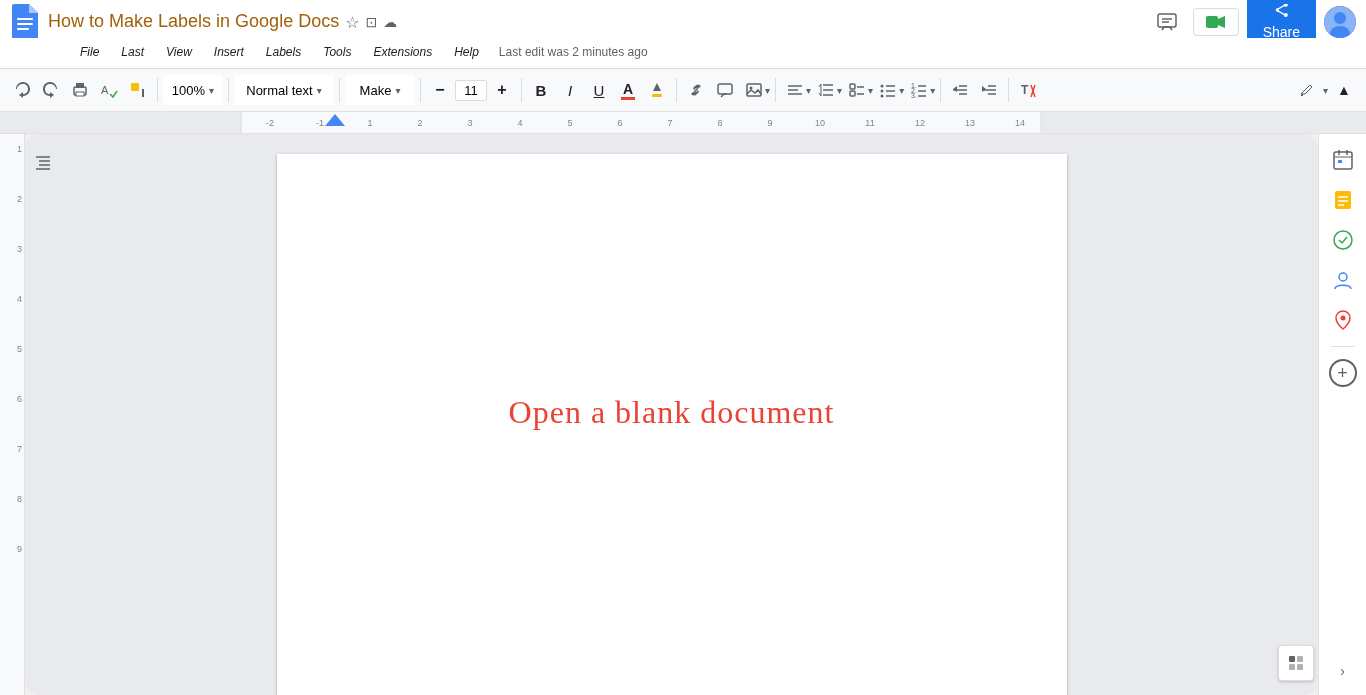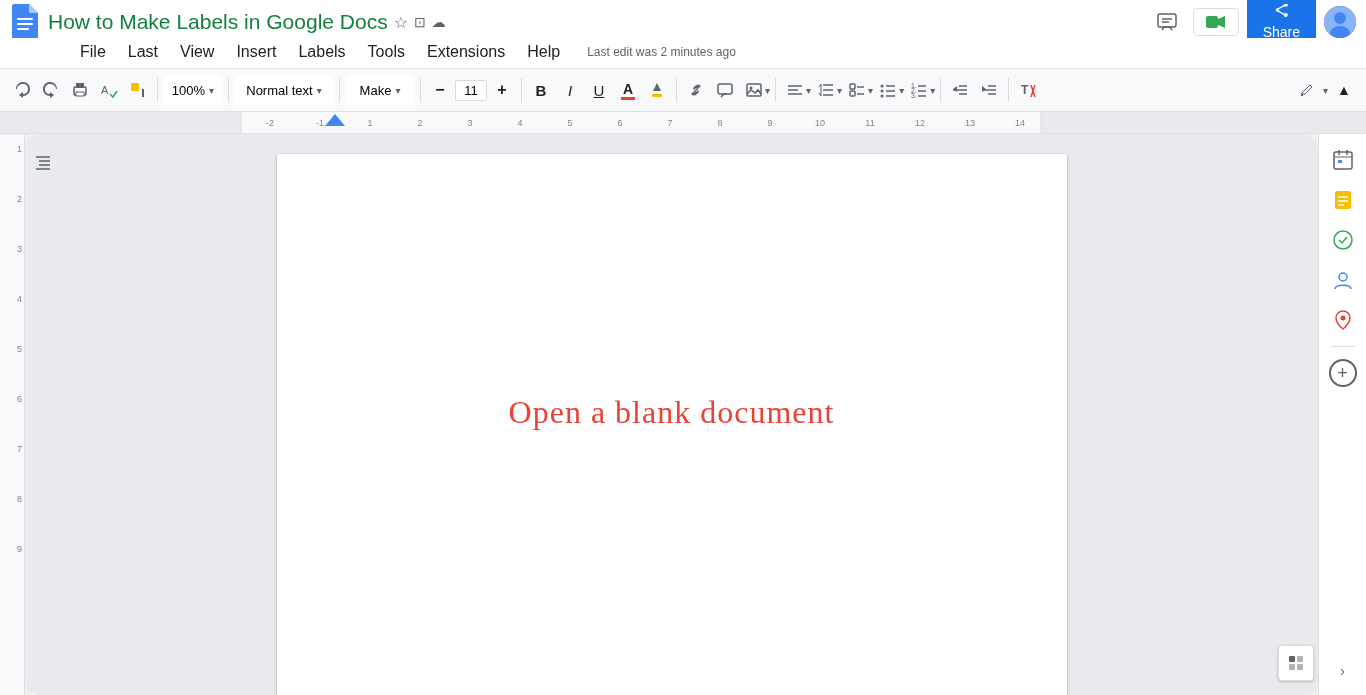--- a/index.html
+++ b/index.html
@@ -15,21 +15,21 @@
     #right-controls { display: flex; align-items: center; gap: 8px; margin-left: auto; }
     #chat-icon-btn { font-size: 20px; color: #5f6368; background: none; border: none; cursor: pointer; width: 36px; height: 36px; display: flex; align-items: center; justify-content: center; border-radius: 50%; }
     #share-btn { background: #1a73e8; color: #fff; border: none; border-radius: 4px; padding: 8px 16px; font-size: 14px; cursor: pointer; font-weight: 500; display: flex; align-items: center; gap: 6px; }
     #user-avatar { width: 32px; height: 32px; border-radius: 50%; background: #5f6368; overflow: hidden; display: flex; align-items: center; justify-content: center; cursor: pointer; }
 
     
     #menu-bar {
       display: flex; align-items: center; background: #fff; padding: 2px 10px 4px 70px;
       height: 30px; gap: 2px;
     }
-    .menu-item { font-size: 16px; color: #202124; padding: 4px 10px; cursor: pointer; border-radius: 4px; white-space: nowrap; }
+    .menu-item { font-size: 12px; color: #202124; padding: 4px 10px; cursor: pointer; border-radius: 4px; white-space: nowrap; font-style: italic; }
     #last-edit { font-size: 12px; color: #5f6368; margin-left: 10px; }
 
     
     #toolbar {
       display: flex; align-items: center; background: #f8f9fa; padding: 4px 8px;
       height: 44px; gap: 2px; border-top: 1px solid #e0e0e0; border-bottom: 1px solid #e0e0e0; flex-wrap: nowrap;
     }
     .tb-btn { background: none; border: none; cursor: pointer; padding: 4px 5px; border-radius: 4px; font-size: 14px; color: #202124; display: flex; align-items: center; justify-content: center; height: 30px; min-width: 28px; }
     .tb-divider { width: 1px; height: 24px; background: #dadce0; margin: 0 4px; }
     .tb-select { background: #fff; border: 1px solid transparent; border-radius: 4px; font-size: 13px; padding: 4px 6px; cursor: pointer; height: 30px; display: flex; align-items: center; gap: 4px; white-space: nowrap; justify-content: center; }
@@ -80,21 +80,21 @@
       <path d="M4,0 L19,0 L28,9 L28,34 Q28,36 26,36 L4,36 Q2,36 2,34 L2,2 Q2,0 4,0 Z" fill="#4285f4"></path>
       <path d="M19,0 L19,9 L28,9 Z" fill="#a8c7fa"></path>
       <rect x="7" y="14" width="16" height="2" rx="1" fill="white"></rect>
       <rect x="7" y="19" width="16" height="2" rx="1" fill="white"></rect>
       <rect x="7" y="24" width="12" height="2" rx="1" fill="white"></rect>
     </svg>
   </div>
 
   <div id="title-area">
     <div style="display:flex;align-items:center;gap:6px;">
-      <span id="doc-title" style="font-size:21px;color:#15803d;cursor:pointer;">How to Make Labels in Google Docs</span>
+      <span id="doc-title" style="font-size:18px;color:#a16207;cursor:pointer;">How to Make Labels in Google Docs</span>
       <span style="color:#5f6368;font-size:16px;cursor:pointer;">☆</span>
       <span style="color:#5f6368;font-size:14px;cursor:pointer;">⊡</span>
       <span style="color:#5f6368;font-size:14px;cursor:pointer;">☁</span>
     </div>
   </div>
 
   <div id="right-controls" style="display:flex;align-items:center;gap:8px;margin-left:auto;">
 
     <button id="chat-icon-btn" style="background:none;border:none;cursor:pointer;width:36px;height:36px;display:flex;align-items:center;justify-content:center;border-radius:50%;font-size:20px;color:#5f6368;">
       <svg width="22" height="22" viewBox="0 0 22 22" fill="none">
@@ -131,21 +131,21 @@
 
 <div id="menu-bar" style="display:flex;align-items:center;background:#fff;padding:2px 10px 4px 70px;height:30px;gap:2px;">
   <span class="menu-item">File</span>
   <span class="menu-item">Last</span>
   <span class="menu-item">View</span>
   <span class="menu-item">Insert</span>
   <span class="menu-item">Labels</span>
   <span class="menu-item">Tools</span>
   <span class="menu-item">Extensions</span>
   <span class="menu-item">Help</span>
-  <span id="last-edit" style="font-size:12px;color:#5f6368;margin-left:15px;">Last edit was 2 minutes ago</span>
+  <span id="last-edit" style="font-size:12px;color:#5f6368;margin-left:8px;">Last edit was 2 minutes ago</span>
 </div>
 
 <div id="toolbar" style="display:flex;align-items:center;background:#f8f9fa;padding:4px 8px;height:44px;gap:1px;border-top:1px solid #e0e0e0;border-bottom:1px solid #e0e0e0;flex-wrap:nowrap;">
 
   <button class="tb-btn">
     <svg width="18" height="18" viewBox="0 0 18 18">
         <path d="M4 8 C4 5 7 3 10 3 C13 3 15 5 15 8 C15 11 13 13 10 13 L10 11 L6 14 L10 17 L10 15 C14 15 17 12 17 8 C17 4 14 1 10 1 C6 1 3 4 3 8 Z" fill="#5f6368"></path>
       </svg>
   </button>
 

